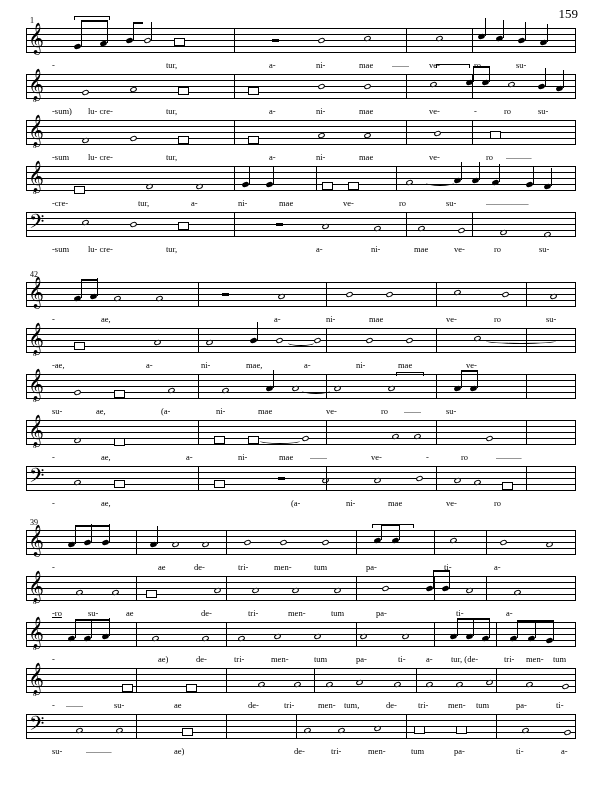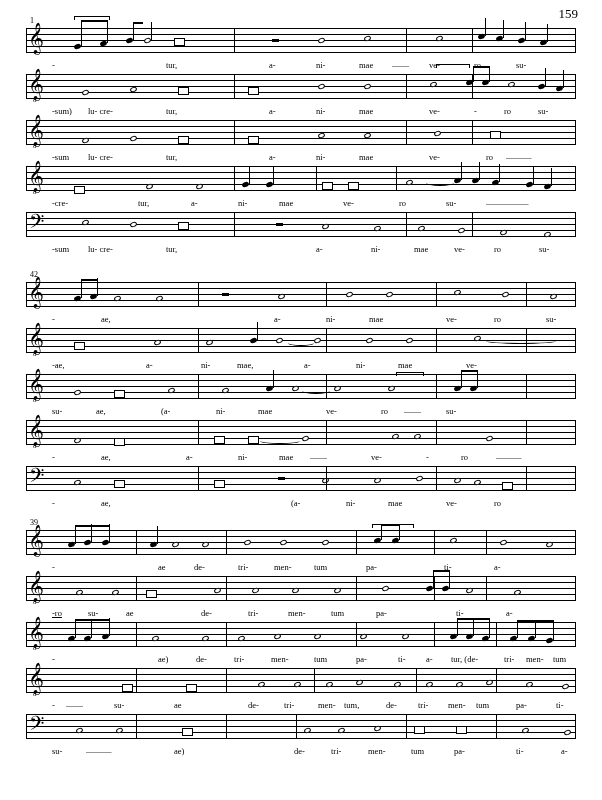--- a/index.html
+++ b/index.html
@@ -450,21 +450,21 @@
       </div>
       <div class="barline" style="left:172px;"></div>
       <div class="barline" style="left:300px;"></div>
       <div class="barline" style="left:410px;"></div>
       <div class="barline" style="left:500px;"></div>
     </div>
     <div style="position:relative; height:10px; margin-top:-12px; margin-bottom:4px;">
       <span class="lyric" style="left:26px;">-ae,</span>
       <span class="lyric" style="left:120px;">a-</span>
       <span class="lyric" style="left:175px;">ni-</span>
-      <span class="lyric" style="left:211px;text-align:right;">mae,</span>
+      <span class="lyric" style="left:220px;text-align:right;">mae,</span>
       <span class="lyric" style="left:278px;">a-</span>
       <span class="lyric" style="left:330px;">ni-</span>
       <span class="lyric" style="left:372px;">mae</span>
       <span class="lyric" style="left:440px;">ve-</span>
     </div>
 
     <div class="stave">
       <div class="line"></div>
         <div class="line"></div>
         <div class="line"></div>

